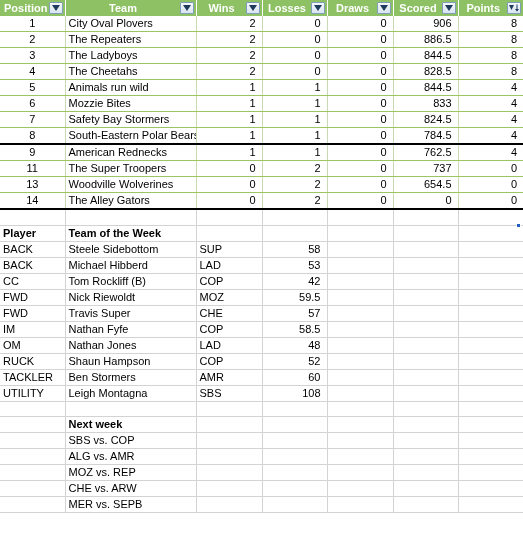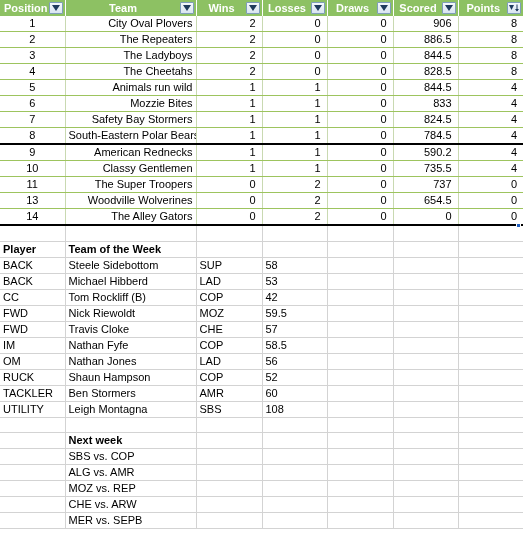--- a/index.html
+++ b/index.html
@@ -69,21 +69,21 @@
     justify-content: center;
   }
   .filter-btn svg { display: block; }
 
   #ladder tbody td {
     border-bottom: 1px solid #9DC45E;
     border-right: 1px solid #C9D9B1;
     background: #ffffff;
   }
   #ladder tbody td.pos  { text-align: center; }
-  #ladder tbody td.team { text-align: right; border-right: 1px solid #C9D9B1; }
+  #ladder tbody td.team { text-align: left; border-right: 1px solid #C9D9B1; }
   #ladder tbody td.num  { text-align: right; padding-right: 6px; }
   #ladder tbody td:last-child { border-right: none; }
   #ladder tbody tr.thickline td { border-bottom: 2px solid #000000; }
   #ladder tbody tr.lastrow td { border-bottom: 2px solid #000000; }
 
   .fill-handle {
     position: absolute;
     width: 5px; height: 5px;
     background: #1f5fbf;
     border: 1px solid #ffffff;
@@ -92,21 +92,21 @@
   }
 
   
   table.plain td {
     border-bottom: 1px solid #D3D3D3;
     border-right: 1px solid #D3D3D3;
   }
   table.plain td.lead { border-right: 1px solid #D3D3D3; }
   table.plain td:last-child { border-right: none; }
   table.plain td.b { font-weight: bold; }
-  table.plain td.r { text-align: left; padding-right: 6px; }
+  table.plain td.r { text-align: right; padding-right: 6px; }
   table.plain td.blank { }
 
   .wrap { position: relative; width: 523px; }
 </style>
 </head>
 <body>
 
 <div class="wrap">
 
   <table class="grid" id="ladder">
@@ -253,30 +253,21 @@
         <td class="num">0</td>
         <td class="num">784.5</td>
         <td class="num">4</td>
       </tr>
       <tr>
         <td class="pos">9</td>
         <td class="team">American Rednecks</td>
         <td class="num">1</td>
         <td class="num">1</td>
         <td class="num">0</td>
-        <td class="num">590.2</td>
-        <td class="num">4</td>
-      </tr>
-      <tr>
-        <td class="pos">10</td>
-        <td class="team">Classy Gentlemen</td>
-        <td class="num">1</td>
-        <td class="num">1</td>
-        <td class="num">0</td>
-        <td class="num">735.5</td>
+        <td class="num">762.5</td>
         <td class="num">4</td>
       </tr>
       <tr>
         <td class="pos">11</td>
         <td class="team">The Super Troopers</td>
         <td class="num">0</td>
         <td class="num">2</td>
         <td class="num">0</td>
         <td class="num">737</td>
         <td class="num">0</td>
@@ -364,41 +355,41 @@
         <td class="lead">FWD</td>
         <td>Nick Riewoldt</td>
         <td>MOZ</td>
         <td class="r">59.5</td>
         <td class="blank"></td>
         <td class="blank"></td>
         <td class="blank"></td>
       </tr>
       <tr>
         <td class="lead">FWD</td>
-        <td>Travis Cloke</td>
+        <td>Travis Super</td>
         <td>CHE</td>
         <td class="r">57</td>
         <td class="blank"></td>
         <td class="blank"></td>
         <td class="blank"></td>
       </tr>
       <tr>
         <td class="lead">IM</td>
         <td>Nathan Fyfe</td>
         <td>COP</td>
         <td class="r">58.5</td>
         <td class="blank"></td>
         <td class="blank"></td>
         <td class="blank"></td>
       </tr>
       <tr>
         <td class="lead">OM</td>
         <td>Nathan Jones</td>
         <td>LAD</td>
-        <td class="r">56</td>
+        <td class="r">48</td>
         <td class="blank"></td>
         <td class="blank"></td>
         <td class="blank"></td>
       </tr>
       <tr>
         <td class="lead">RUCK</td>
         <td>Shaun Hampson</td>
         <td>COP</td>
         <td class="r">52</td>
         <td class="blank"></td>

